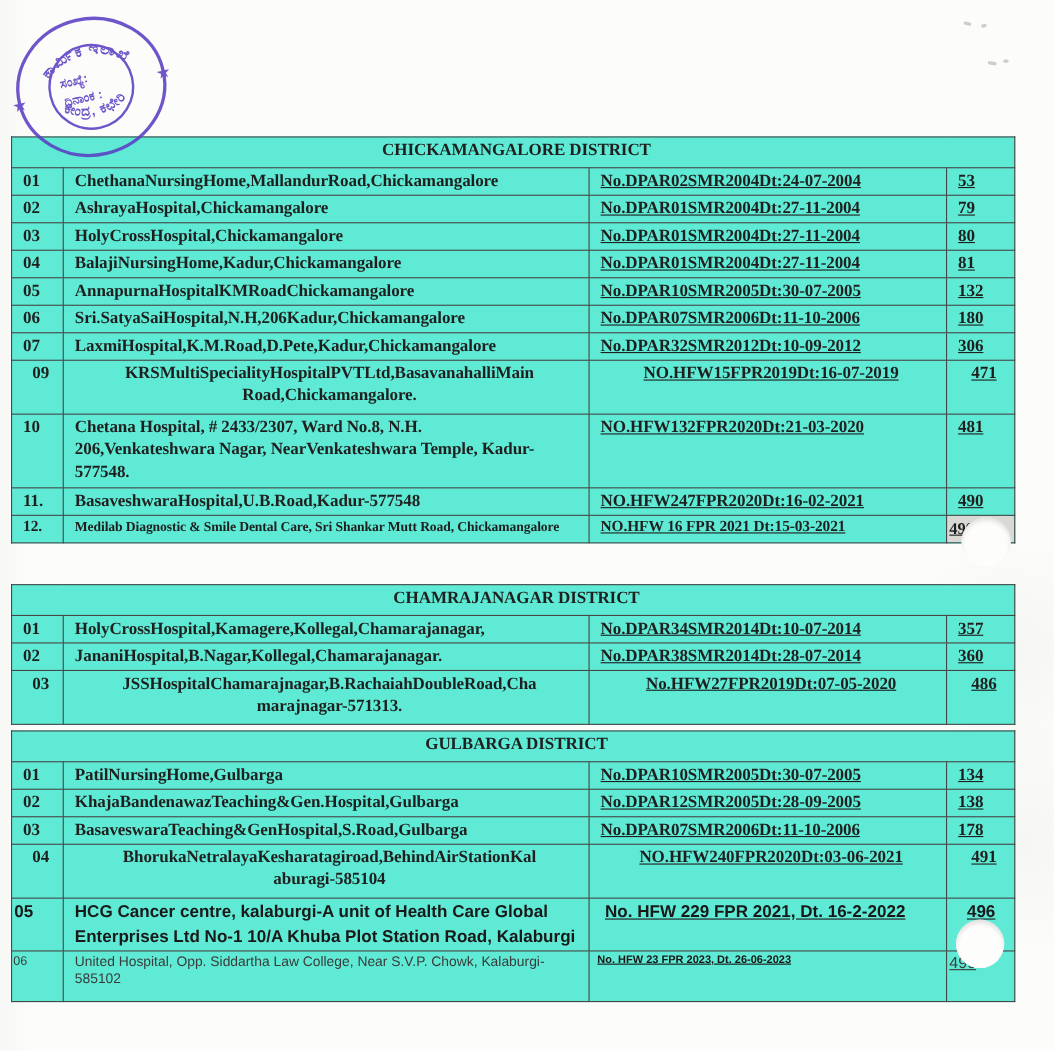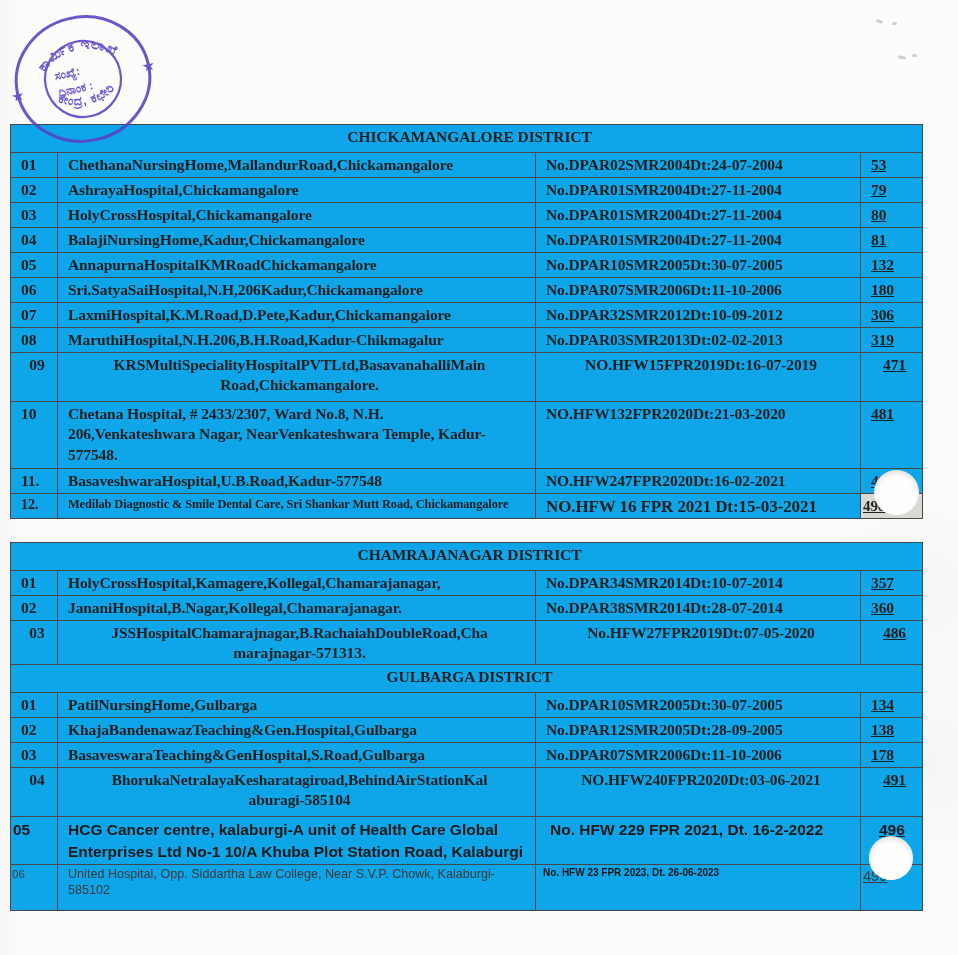--- a/index.html
+++ b/index.html
@@ -10,48 +10,48 @@
   }
   .page-noise{
     position:absolute;inset:0;pointer-events:none;
     background:
       linear-gradient(90deg, rgba(0,0,0,0.02), rgba(0,0,0,0) 3%),
       radial-gradient(circle at 96% 62%, rgba(120,120,120,0.05), rgba(0,0,0,0) 10%),
       radial-gradient(circle at 97% 80%, rgba(120,120,120,0.05), rgba(0,0,0,0) 9%);
   }
   .twrap{position:absolute;left:10px;width:912px;}
   .t1{top:124px;}
-  .t2{top:531px;margin-top:11px;}
+  .t2{top:531px;}
   .t3{top:664px;}
-  table.tbl{border-collapse:collapse;table-layout:fixed;width:100%;background:#0ea5e9;}
+  table.tbl{border-collapse:collapse;table-layout:fixed;width:100%;background:#5eead4;}
   table.tbl td{
     border:1.6px solid #474747;
     font-family:"Liberation Serif",serif;
     font-weight:700;
     font-size:15.5px;
     color:#1f1f1f;
     vertical-align:top;
     padding:2px 4px 1px 10px;
     line-height:1.32;
     letter-spacing:-0.1px;
     overflow:hidden;
   }
   td.hd{
     text-align:center;font-size:18.5px;height:24px;color:#101010;
     letter-spacing:0.4px;vertical-align:middle;padding:1px 0 2px 0;
   }
   col.c-no{width:47px;} col.c-name{width:478px;} col.c-order{width:325px;} col.c-num{width:62px;}
   td.no-cell{padding-left:13px;}
   td.name-cell{white-space:pre-line;}
-  td.order-cell{padding-left:9px;}
+  td.order-cell{padding-left:9px;text-decoration:underline;}
   td.num-cell{padding-left:13px;text-decoration:underline;}
   tr.r1{height:25px;padding-left:44px;} tr.r2{height:49px;text-align:center;} tr.r3{height:67px;} tr.r2b{height:46px;}
   
   tr.cond td{font-size:12.4px;line-height:1.2;padding-top:3px;margin-left:41px;}
-  tr.cond td.order-cell{font-size:17px;}
+  tr.cond td.order-cell{font-size:14px;}
   tr.cond td.num-cell{background:#d8d8d5;padding-left:2px;font-size:15px;}
   tr.cond td.no-cell{font-size:14px;}
   
   tr.g5 td{font-family:"Liberation Sans",sans-serif;font-size:15.5px;font-weight:700;color:#191919;line-height:1.42;letter-spacing:0;}
   tr.g5 td.no-cell{padding-left:2px;}
   tr.g5 td.order-cell{padding-left:14px;}
   tr.g5 td.num-cell{padding-left:18px;}
   
   tr.g6 td{font-family:"Liberation Sans",sans-serif;font-size:12.6px;font-weight:400;color:#3b3b3b;line-height:1.25;letter-spacing:0;}
   tr.g6 td.no-cell{padding-left:1px;font-size:11.5px;}
@@ -121,26 +121,20 @@
           <td class="no-cell">06</td>
           <td class="name-cell">Sri.SatyaSaiHospital,N.H,206Kadur,Chickamangalore</td>
           <td class="order-cell">No.DPAR07SMR2006Dt:11-10-2006</td>
           <td class="num-cell">180</td>
         </tr>
 <tr class="r1">
           <td class="no-cell">07</td>
           <td class="name-cell">LaxmiHospital,K.M.Road,D.Pete,Kadur,Chickamangalore</td>
           <td class="order-cell">No.DPAR32SMR2012Dt:10-09-2012</td>
           <td class="num-cell">306</td>
-        </tr>
-<tr class="r1">
-          <td class="no-cell">08</td>
-          <td class="name-cell">MaruthiHospital,N.H.206,B.H.Road,Kadur-Chikmagalur</td>
-          <td class="order-cell">No.DPAR03SMR2013Dt:02-02-2013</td>
-          <td class="num-cell">319</td>
         </tr>
 <tr class="r2">
           <td class="no-cell">09</td>
           <td class="name-cell">KRSMultiSpecialityHospitalPVTLtd,BasavanahalliMain
 Road,Chickamangalore.</td>
           <td class="order-cell">NO.HFW15FPR2019Dt:16-07-2019</td>
           <td class="num-cell">471</td>
         </tr>
 <tr class="r3">
           <td class="no-cell">10</td>

